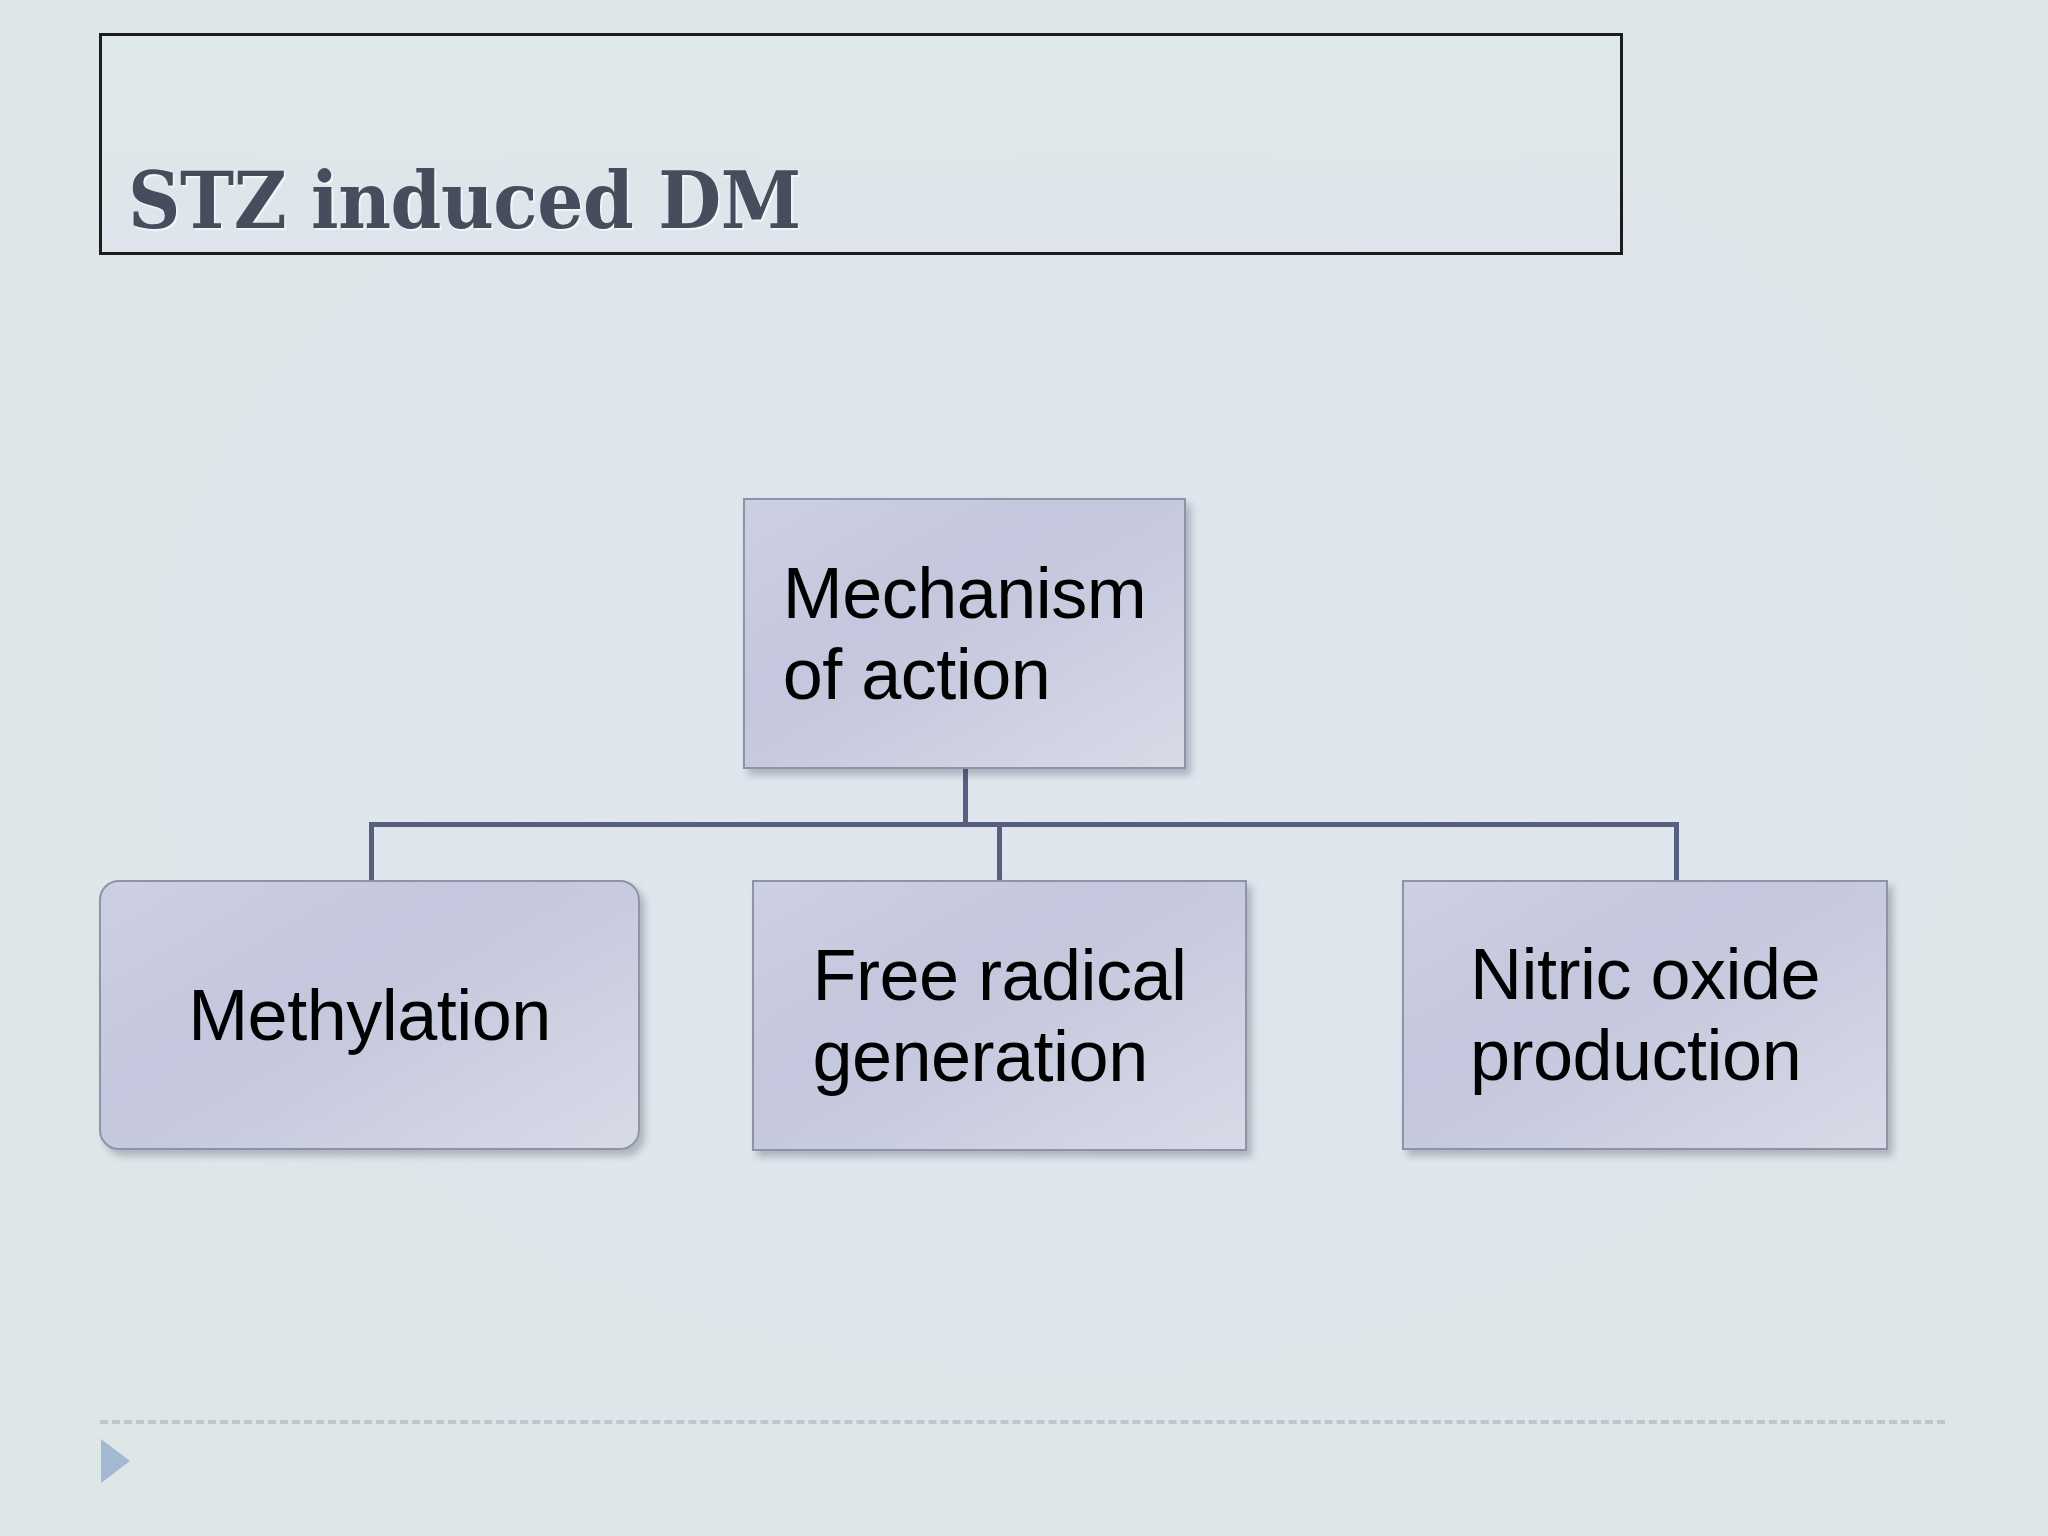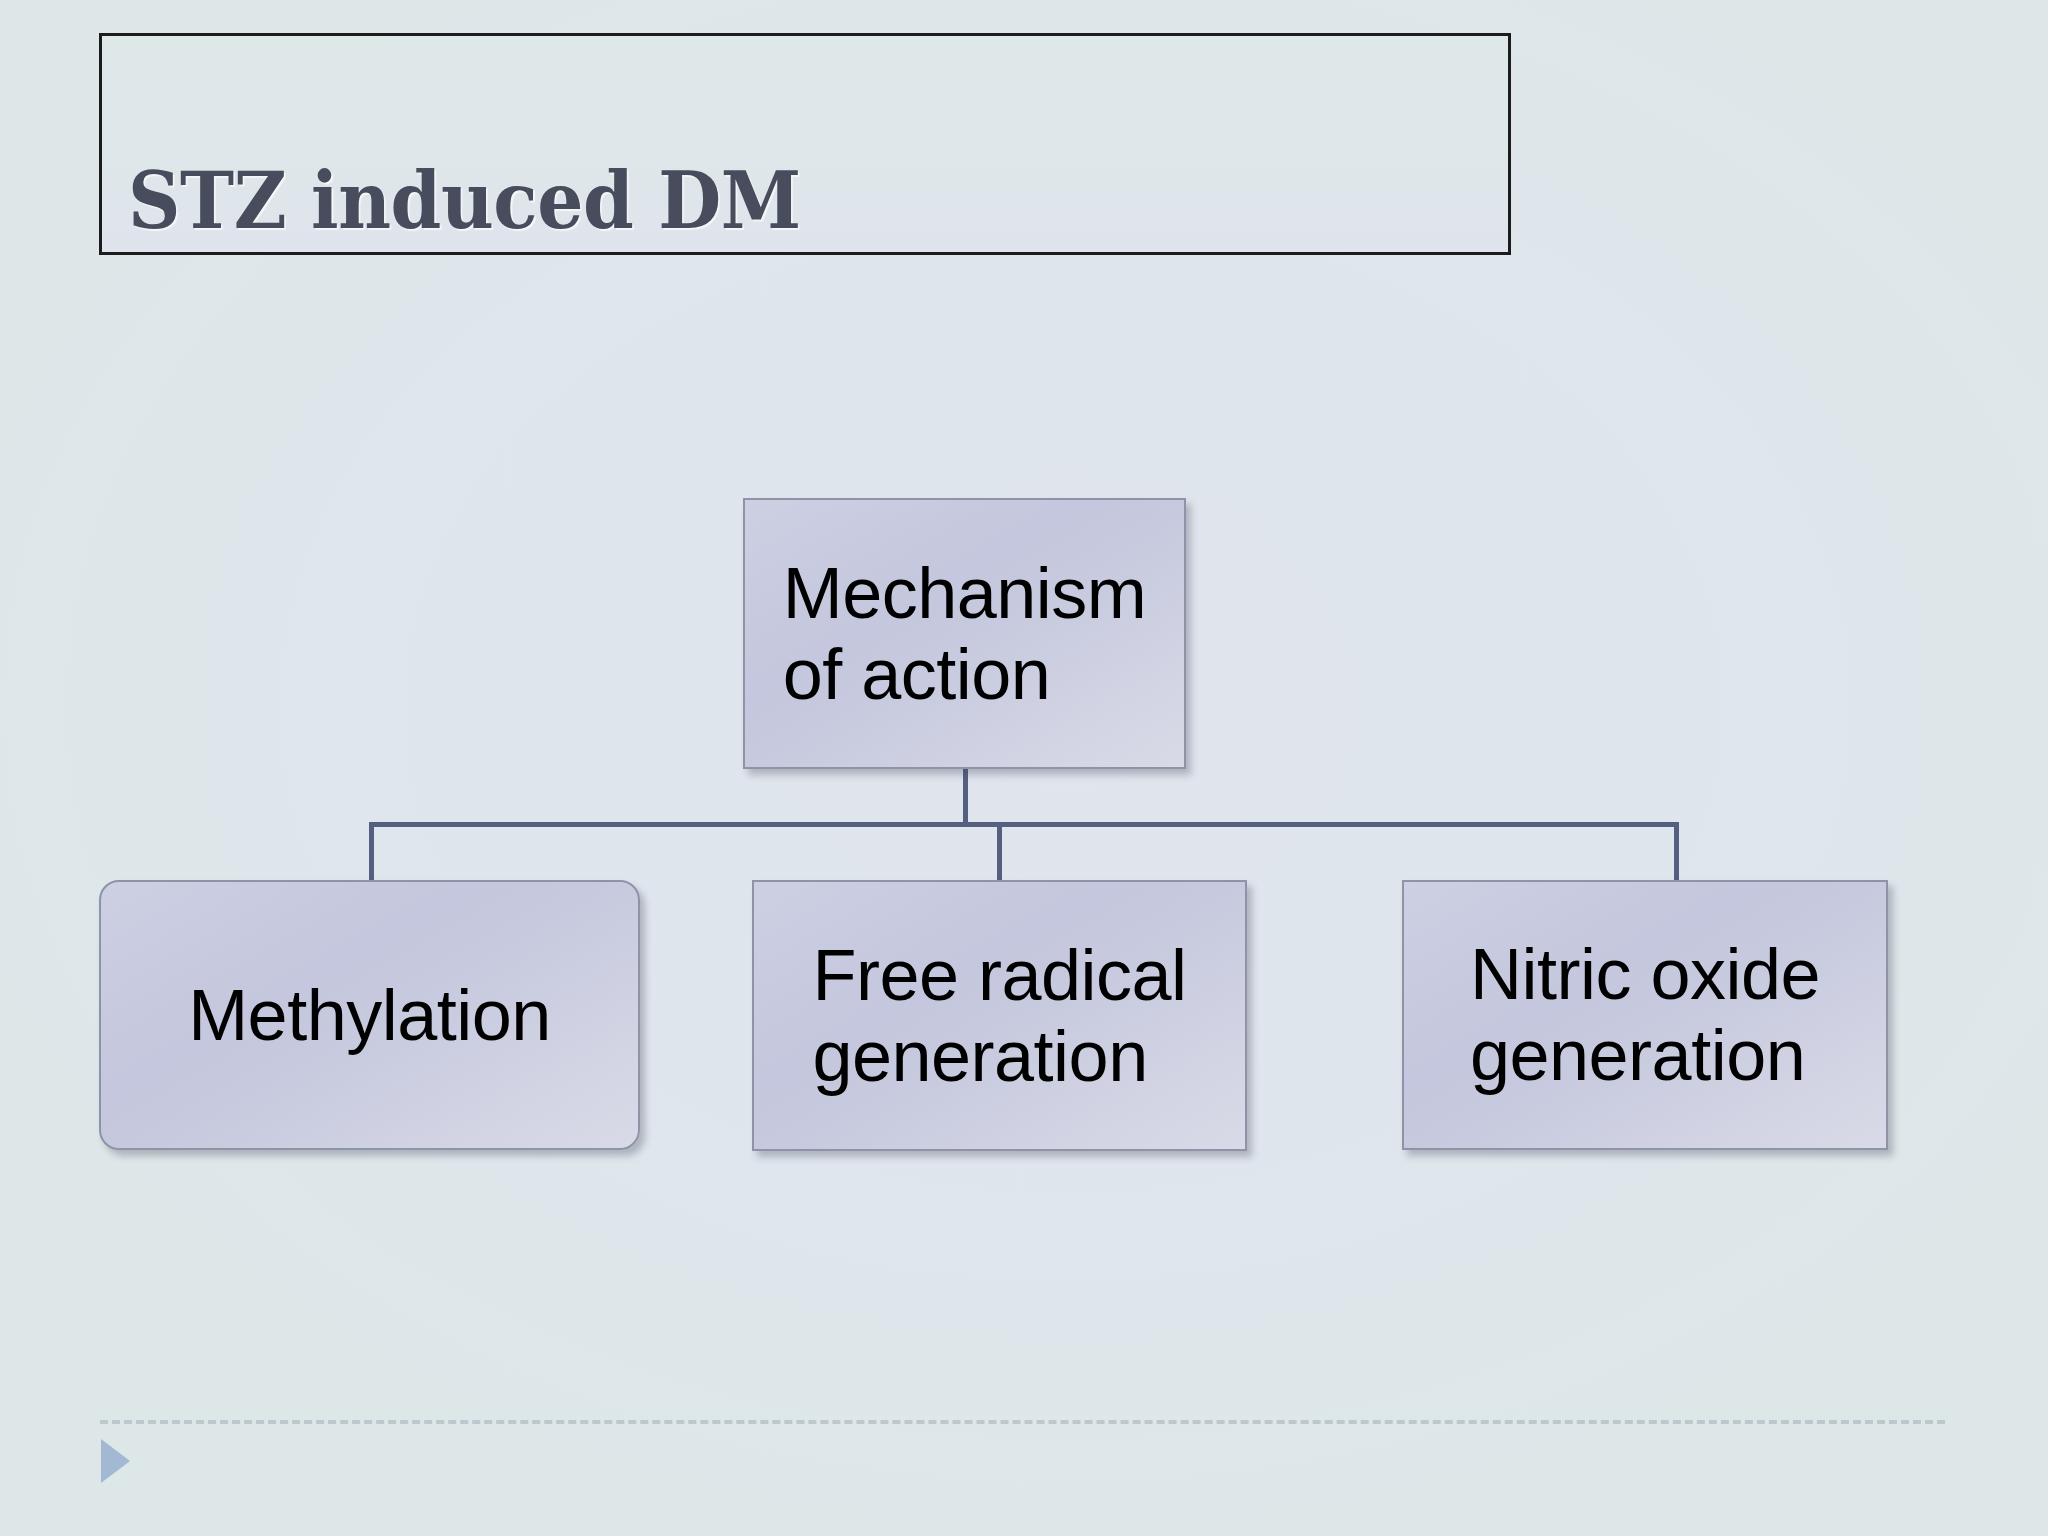--- a/index.html
+++ b/index.html
@@ -31,21 +31,21 @@
     background:
       radial-gradient(ellipse 1500px 1100px at 52% 46%, rgba(224,229,238,0.95) 0%, rgba(224,229,238,0.75) 45%, rgba(221,231,232,0.0) 78%);
     pointer-events: none;
   }
 
   
   #title-box {
     position: absolute;
     left: 99px;
     top: 33px;
-    width: 1412px;
+    width: 1524px;
     height: 222px;
     border: 3px solid #1c1c1c;
     box-sizing: border-box;
     background: linear-gradient(180deg, #dee8e9 0%, #dee7ea 55%, #dfe4ec 100%);
   }
   #title-text {
     position: absolute;
     left: 26px;
     bottom: 12px;
     font-family: "DejaVu Serif", "Liberation Serif", serif;
@@ -164,21 +164,21 @@
       <span class="node-label">Methylation</span>
     </div>
 
     <div class="node" id="node-child-1">
       <span class="node-label">Free radical
 generation</span>
     </div>
 
     <div class="node" id="node-child-2">
       <span class="node-label">Nitric oxide
-generation</span>
+production</span>
     </div>
 
   </div>
 
   <div id="footer-rule"></div>
   <div id="footer-arrow"></div>
 
 </div>
 
 </body></html>

